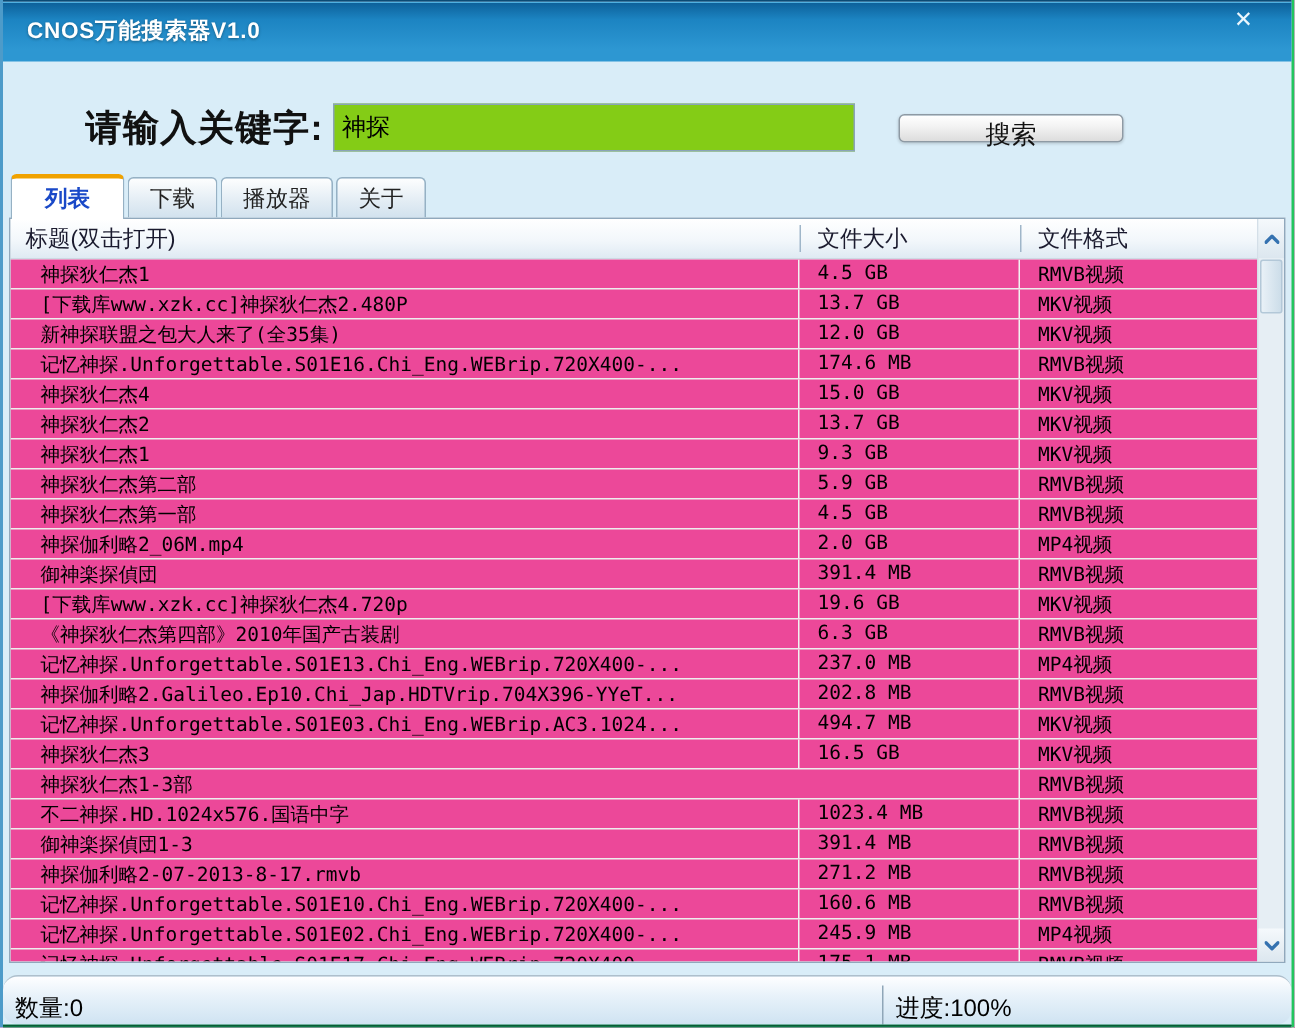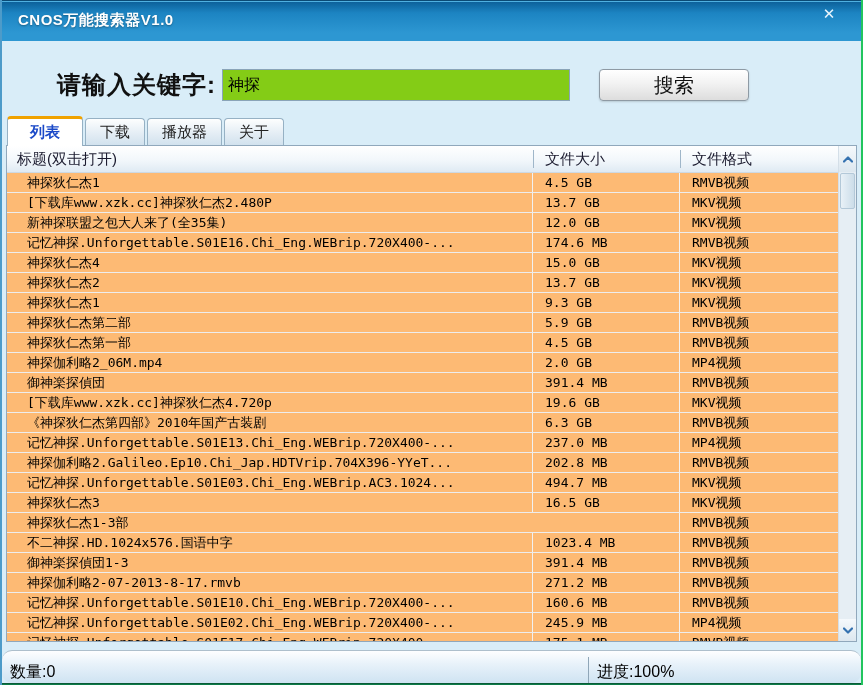--- a/index.html
+++ b/index.html
@@ -40,24 +40,24 @@
   .search-label{
     font-size:24px;font-weight:600;color:#111;letter-spacing:1px;
     margin-right:6px;white-space:nowrap;
   }
   .search-input{
     width:336px;height:30px;border:1px solid #8aa4b8;background:#84cc16;
     font-size:16px;padding:0 5px;outline:none;
     font-family:"Liberation Sans","DejaVu Sans",sans-serif;
   }
   .search-btn{
-    margin-left:29px;width:150px;height:32px;
+    margin-left:29px;width:150px;height:19px;
     background:linear-gradient(180deg,#ffffff 0%,#f2f2f2 45%,#dddddd 100%);
     border:1px solid #8e9aa4;border-radius:4px;
-    font-size:20px;color:#111;cursor:pointer;
+    font-size:17px;color:#111;cursor:pointer;
     box-shadow:0 1px 2px rgba(0,0,0,.15);
     font-family:"Liberation Sans","DejaVu Sans",sans-serif;
   }
   
   .tabs{
     margin-top:13px;padding-left:5px;height:30px;flex:0 0 30px;
     display:flex;align-items:flex-end;gap:2px;position:relative;z-index:2;
   }
   .tab{
     box-sizing:border-box;height:27px;padding:0 14px;
@@ -87,21 +87,21 @@
     border-bottom:1px solid #cdd9e3;
     font-size:15px;color:#1a1a2e;
   }
   .hcell{box-sizing:border-box;height:100%;display:flex;align-items:center;position:relative;}
   .h-title{flex:1;padding-left:10px;}
   .h-size{width:147px;padding-left:12px;}
   .h-format{width:158px;padding-left:12px;}
   .h-size::before,.h-format::before{
     content:"";position:absolute;left:0;top:4px;bottom:4px;width:1px;background:#9fb6c9;
   }
-  .tbody{flex:1;overflow:hidden;background:#fdba74;}
+  .tbody{flex:1;overflow:hidden;background:#ec4899;}
   .trow{
     height:19px;display:flex;align-items:center;
     border-bottom:1px solid #ededed;
     font-family:"DejaVu Sans Mono","Liberation Mono",monospace;
     font-size:13px;color:#000;cursor:default;
   }
   .tcell{box-sizing:border-box;white-space:nowrap;overflow:hidden;text-overflow:clip;height:100%;display:flex;align-items:center;}
   .tcell.c0{flex:1;padding-left:20px;border-right:1px solid #f1f1f1;}
   .tcell.c1{width:147px;padding-left:12px;border-right:1px solid #f1f1f1;}
   .tcell.c2{width:158px;padding-left:12px;}

